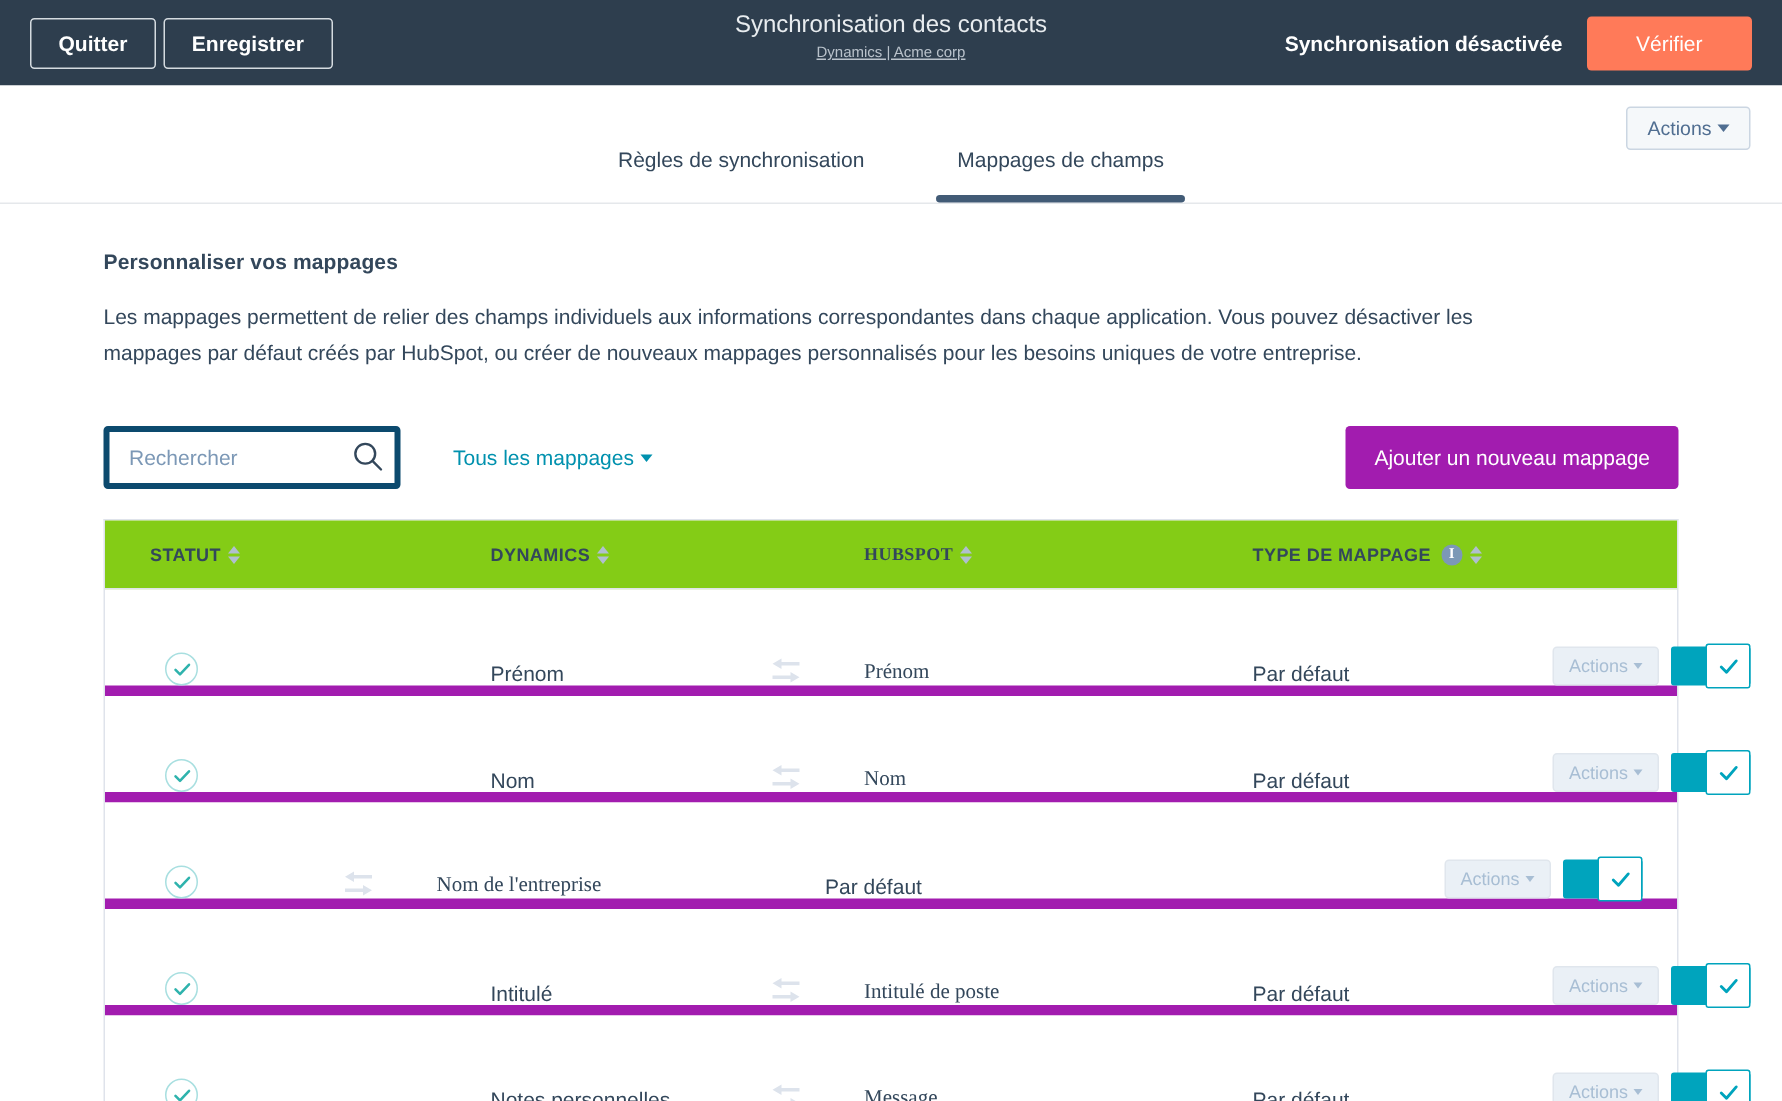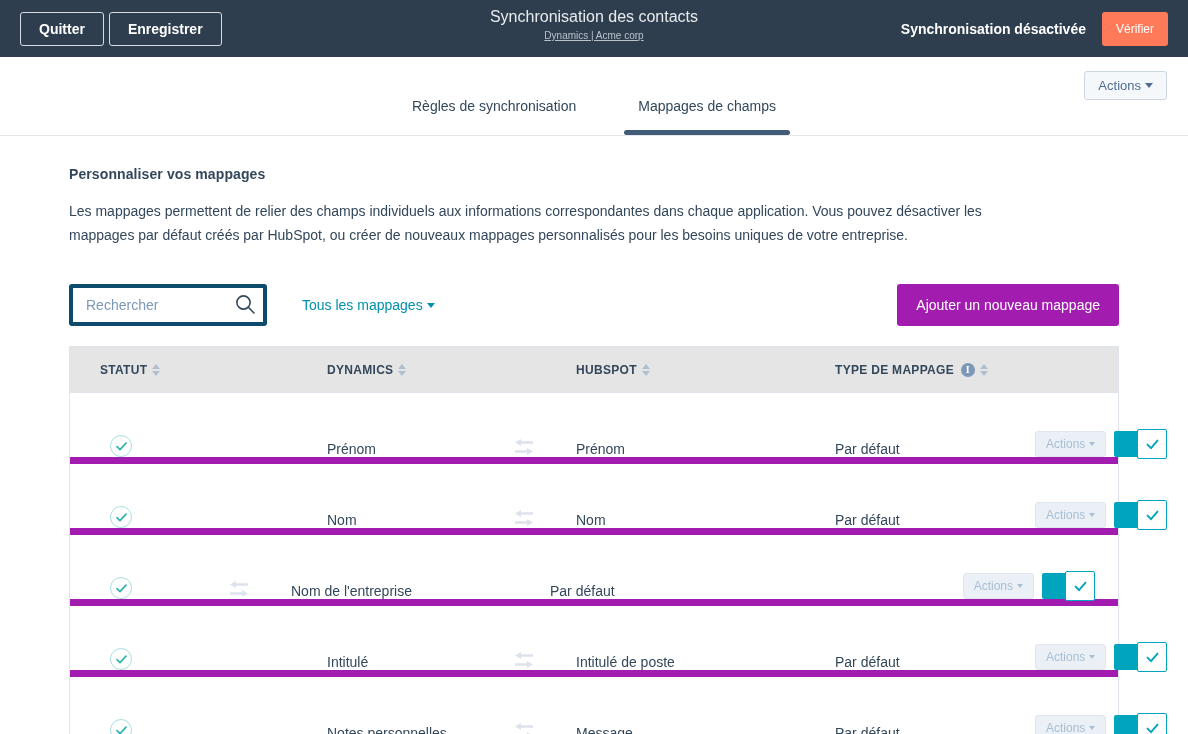--- a/index.html
+++ b/index.html
@@ -69,24 +69,24 @@
   .sync-status {
     color: #ffffff;
     font-size: 14px;
     font-weight: bold;
     white-space: nowrap;
   }
   .verify-btn {
     background: #ff7a59;
     border: none;
     color: #ffffff;
-    font-size: 12px;
+    font-size: 14px;
     font-family: "Liberation Sans", sans-serif;
     border-radius: 3px;
-    padding: 11px 14px;
+    padding: 11px 33px;
     cursor: pointer;
     line-height: 1;
     white-space: nowrap;
   }
 
   
   .tabstrip {
     position: relative;
     height: 79px;
     background: #ffffff;
@@ -225,21 +225,21 @@
     margin-top: 20px;
     border: 1px solid #dfe3eb;
     border-bottom: none;
     background: #ffffff;
     width: 1050px;
   }
   .thead {
     display: flex;
     align-items: center;
     height: 46px;
-    background: #e5e5e5;
+    background: #84cc16;
     border-bottom: 1px solid #dfe3eb;
   }
   .th {
     font-size: 12px;
     font-weight: bold;
     color: #33475b;
     letter-spacing: 0.3px;
     display: flex;
     align-items: center;
     gap: 5px;
@@ -280,21 +280,21 @@
     align-items: flex-end;
     height: 71px;
     border-bottom: 7px solid #a21caf;
     background: #ffffff;
   }
 
   
   .c-status  { width: 128px; padding-left: 40px; flex: 0 0 128px; }
   .c-dyn     { width: 285px; padding-left: 129px; flex: 0 0 285px; }
   .c-arrow   { width: 82px;  flex: 0 0 82px; display:flex; justify-content:center; }
-  .c-hub     { width: 270px; padding-left: 11px; flex: 0 0 270px; }
+  .c-hub     { width: 270px; padding-left: 11px; flex: 0 0 270px; font-family: Liberation Serif, serif; }
   .c-type    { width: 200px; padding-left: 0px; flex: 0 0 200px; }
   .c-act     { flex: 1 1 auto; display: flex; justify-content: flex-end; align-items: center; padding-right: 23px; gap: 8px; }
 
   
   .thead .c-status { padding-left: 30px; }
   .thead .c-dyn    { padding-left: 129px; }
   .thead .c-hub    { padding-left: 11px; }
   .thead .c-type   { padding-left: 0px; }
 
   .cell-text {

